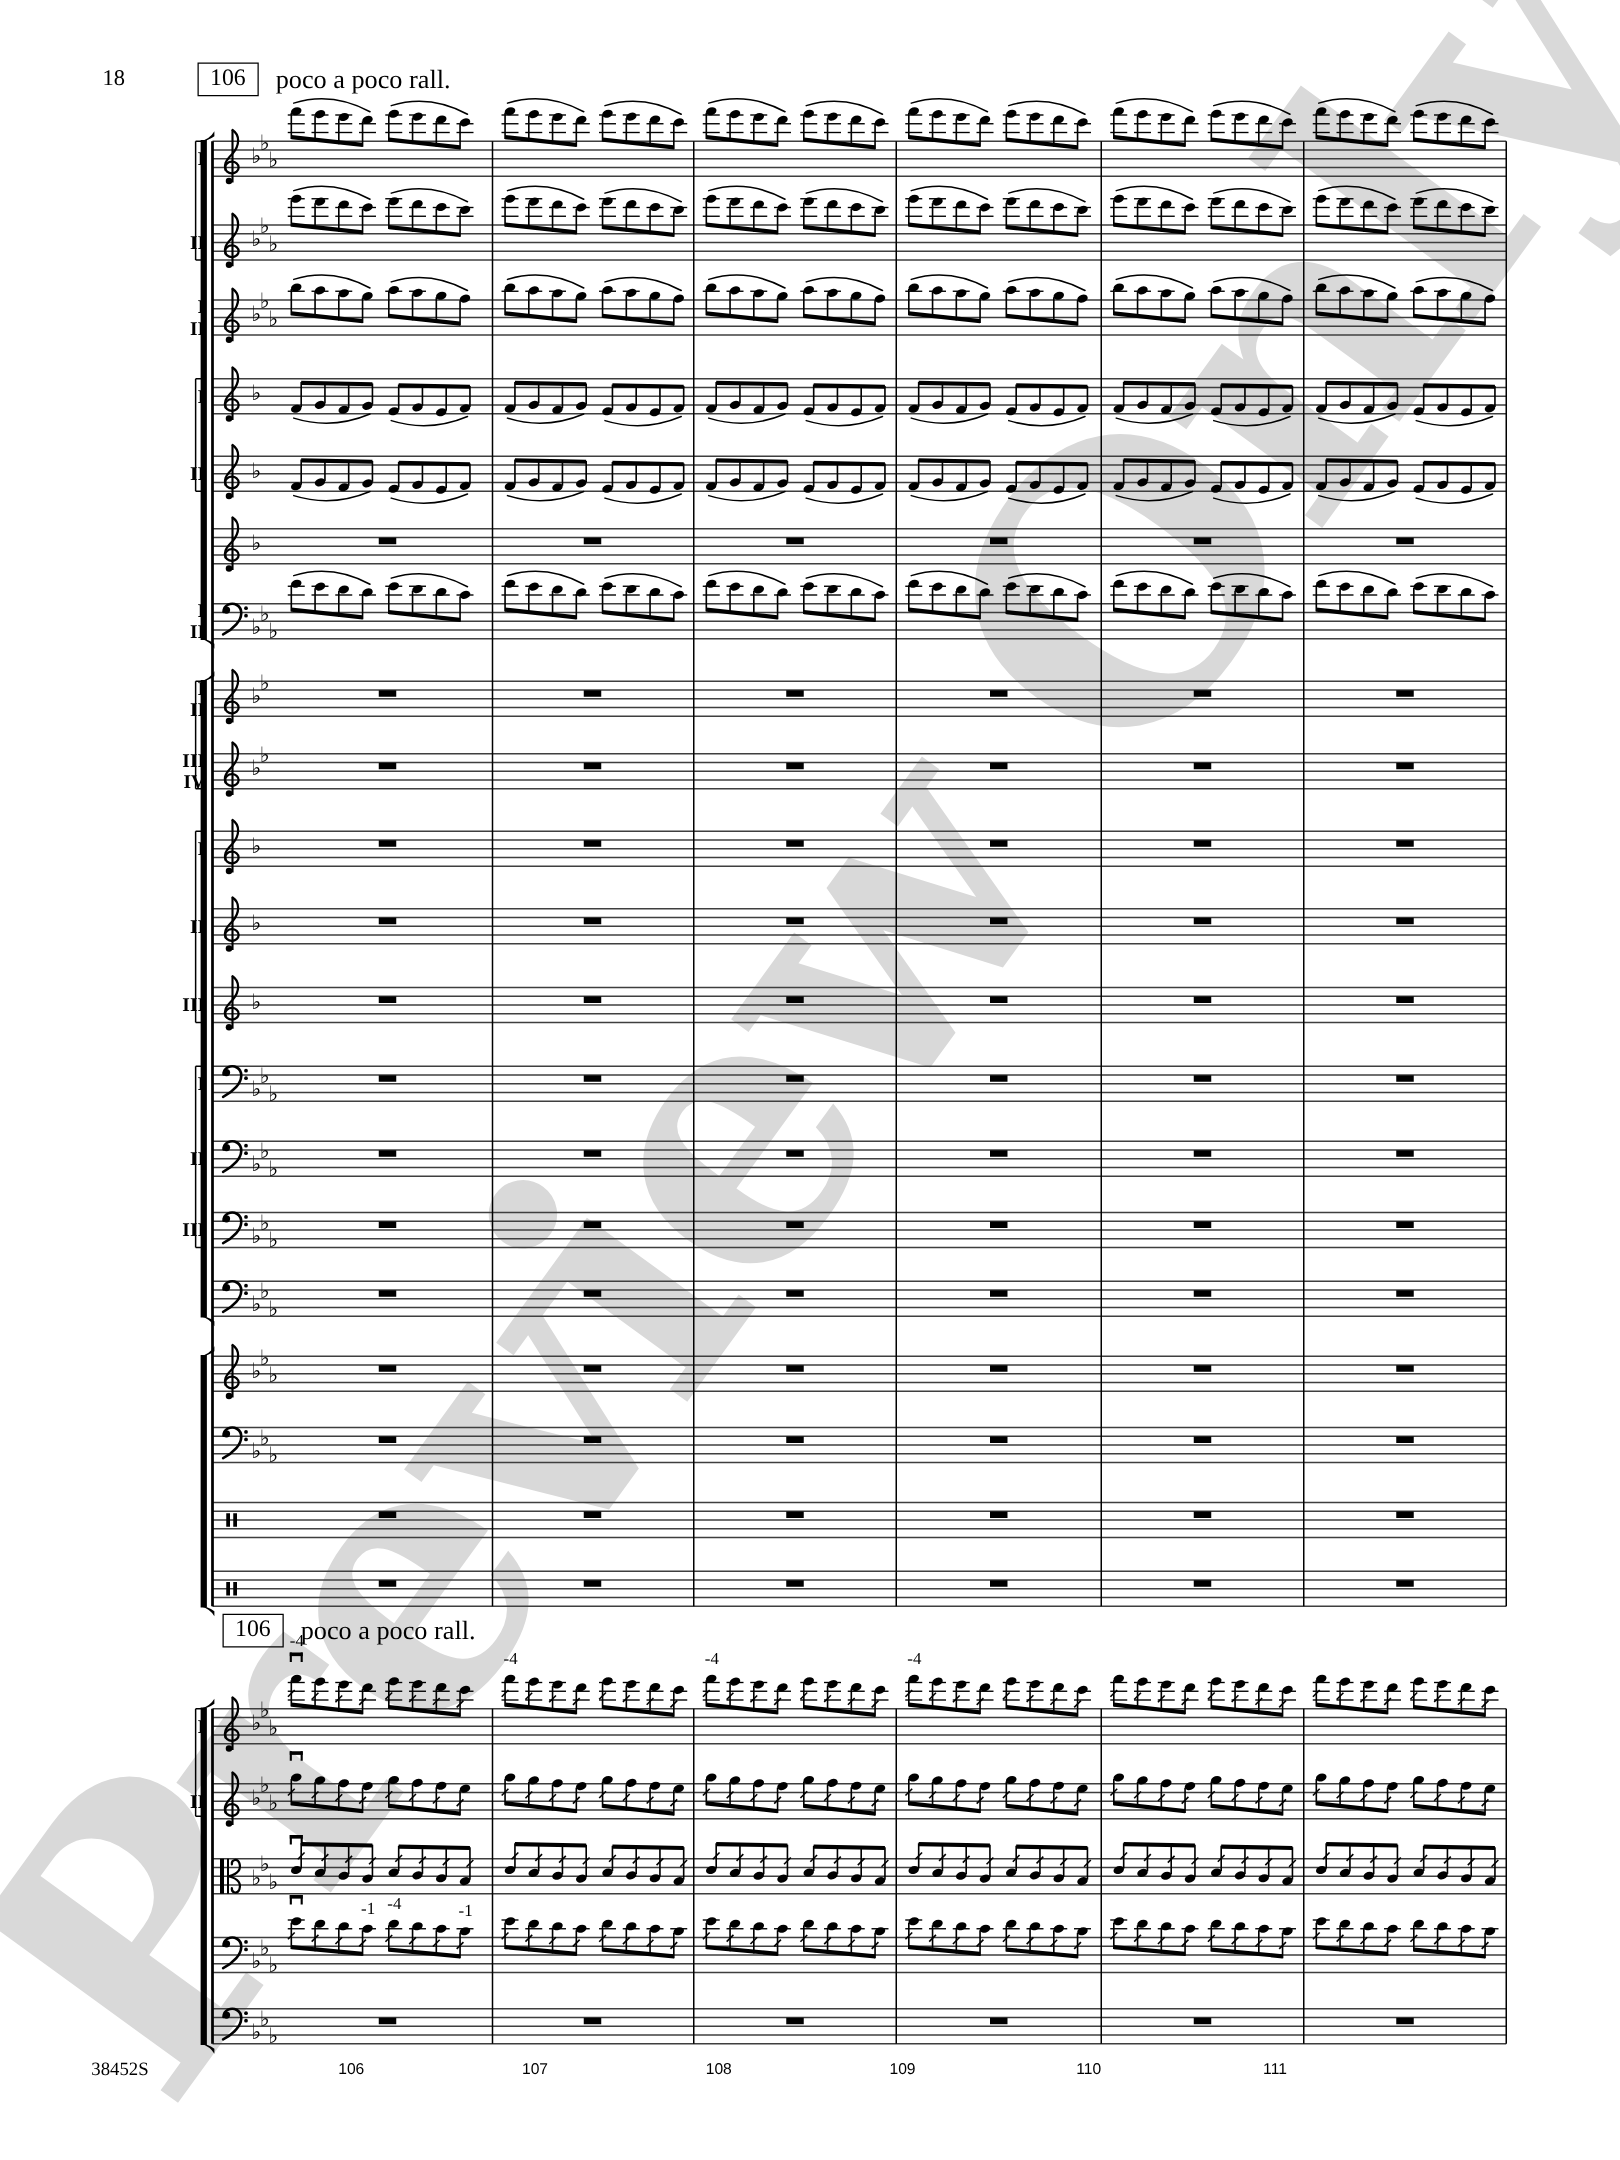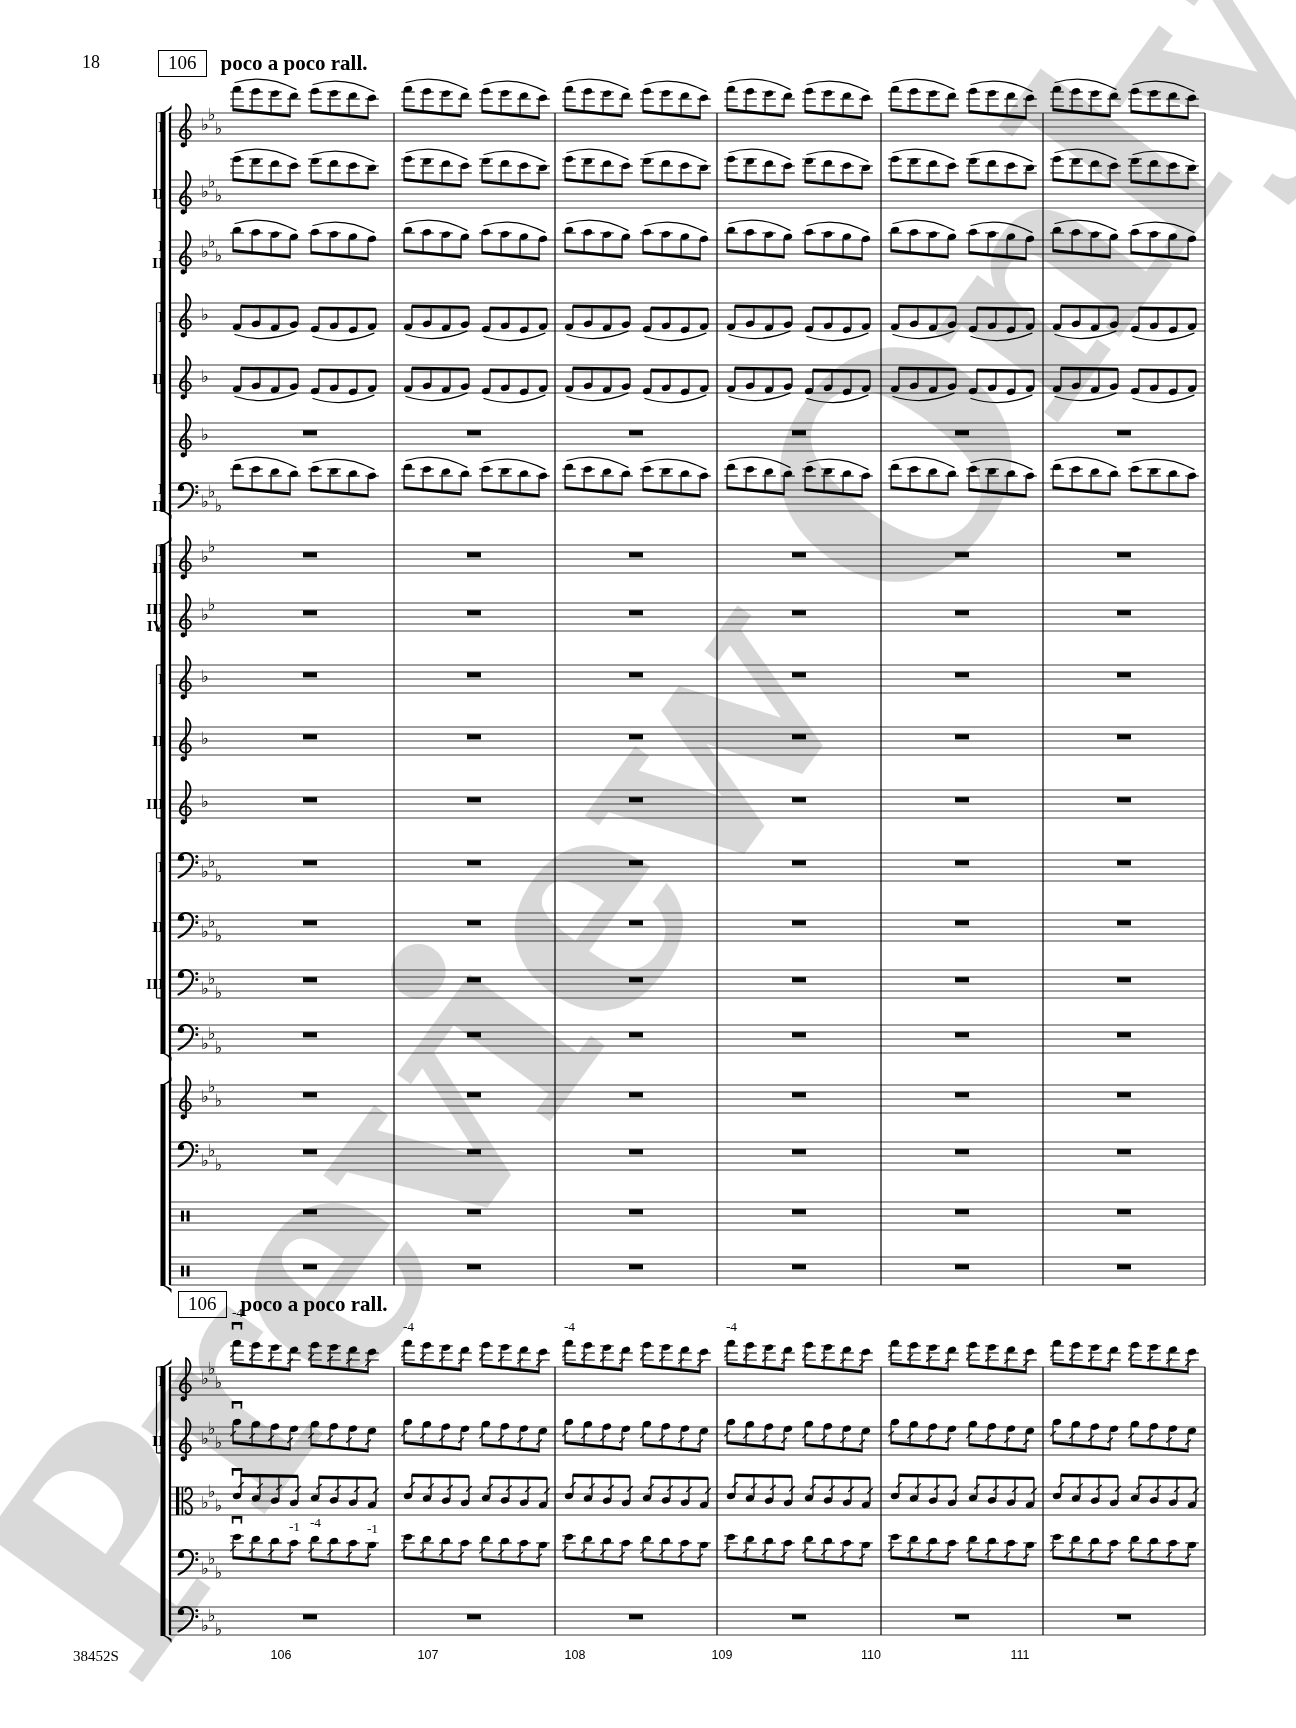--- a/index.html
+++ b/index.html
@@ -6,21 +6,21 @@
   .page{position:relative;width:1296px;height:1728px;background:#ffffff;overflow:hidden;
         font-family:"Liberation Serif", serif; color:#000;}
   .watermark{position:absolute;left:50%;top:47%;
         transform:translate(-50%,-50%) rotate(-54deg);
         font-family:"DejaVu Serif", serif;font-weight:bold;font-size:292px;
         white-space:nowrap;z-index:0;letter-spacing:-8px;user-select:none;}
   .page-number{position:absolute;left:82px;top:52px;font-size:18px;z-index:2;text-align:right;}
   .plate-number{position:absolute;left:73px;top:1648px;font-size:15px;z-index:2;}
   .rehearsal{position:absolute;display:flex;align-items:center;gap:14px;z-index:2;}
   .rehearsal .box{border:1.7px solid #000;padding:0px 9px 1px 9px;font-size:19px;line-height:24px;}
-  .rehearsal .tempo{font-weight:bold;font-size:21px;}
+  .rehearsal .tempo{font-weight:normal;font-size:21px;}
   #rehearsal-top{left:158px;top:50px;}
   #rehearsal-strings{left:178px;top:1291px;}
   svg.score{position:absolute;left:0;top:0;z-index:1;}
 </style>
 </head>
 <body>
 
 <div class="page">
   <div class="watermark" id="wm" style="color: rgb(217, 217, 217);">Preview Only</div>
 

